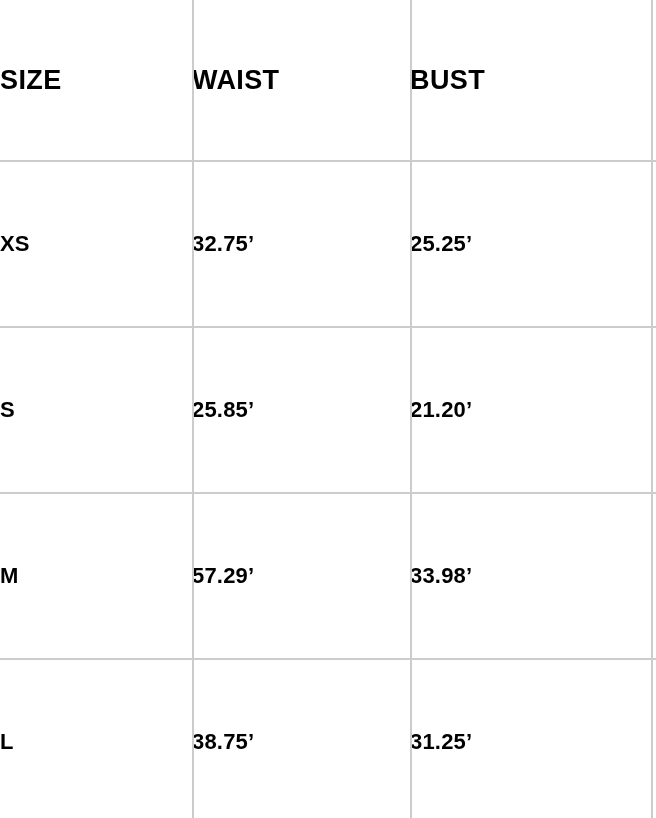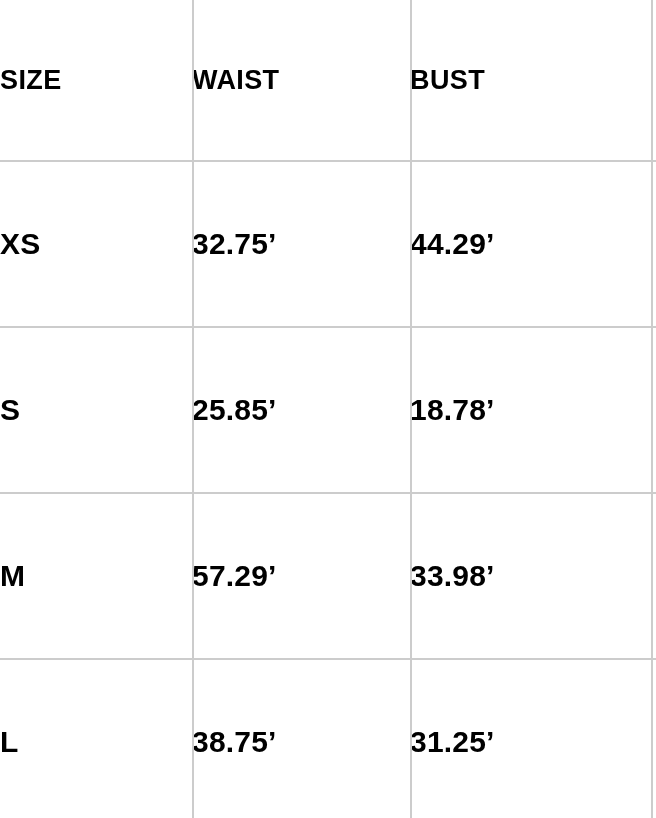--- a/index.html
+++ b/index.html
@@ -59,21 +59,21 @@
   }
 
   .header-row th {
     height: 160px;
     font-size: 27px;
     letter-spacing: 0.4px;
   }
 
   .row-data td {
     height: 164px;
-    font-size: 30px;
+    font-size: 22px;
     letter-spacing: 0.2px;
   }
 
   
   .right-rule {
     position: absolute;
     top: 0;
     right: 3px;
     width: 2px;
     height: 818px;
@@ -107,27 +107,27 @@
         <th class="cell-size">SIZE</th>
         <th class="cell-bust">WAIST</th>
         <th class="cell-waist">BUST</th>
       </tr>
     </thead>
 
     <tbody>
       <tr class="row-data">
         <td class="cell-size">XS</td>
         <td class="cell-bust">32.75’</td>
-        <td class="cell-waist">44.29’</td>
+        <td class="cell-waist">25.25’</td>
       </tr>
 
       <tr class="row-data">
         <td class="cell-size">S</td>
         <td class="cell-bust">25.85’</td>
-        <td class="cell-waist">18.78’</td>
+        <td class="cell-waist">21.20’</td>
       </tr>
 
       <tr class="row-data">
         <td class="cell-size">M</td>
         <td class="cell-bust">57.29’</td>
         <td class="cell-waist">33.98’</td>
       </tr>
 
       <tr class="row-data">
         <td class="cell-size">L</td>

